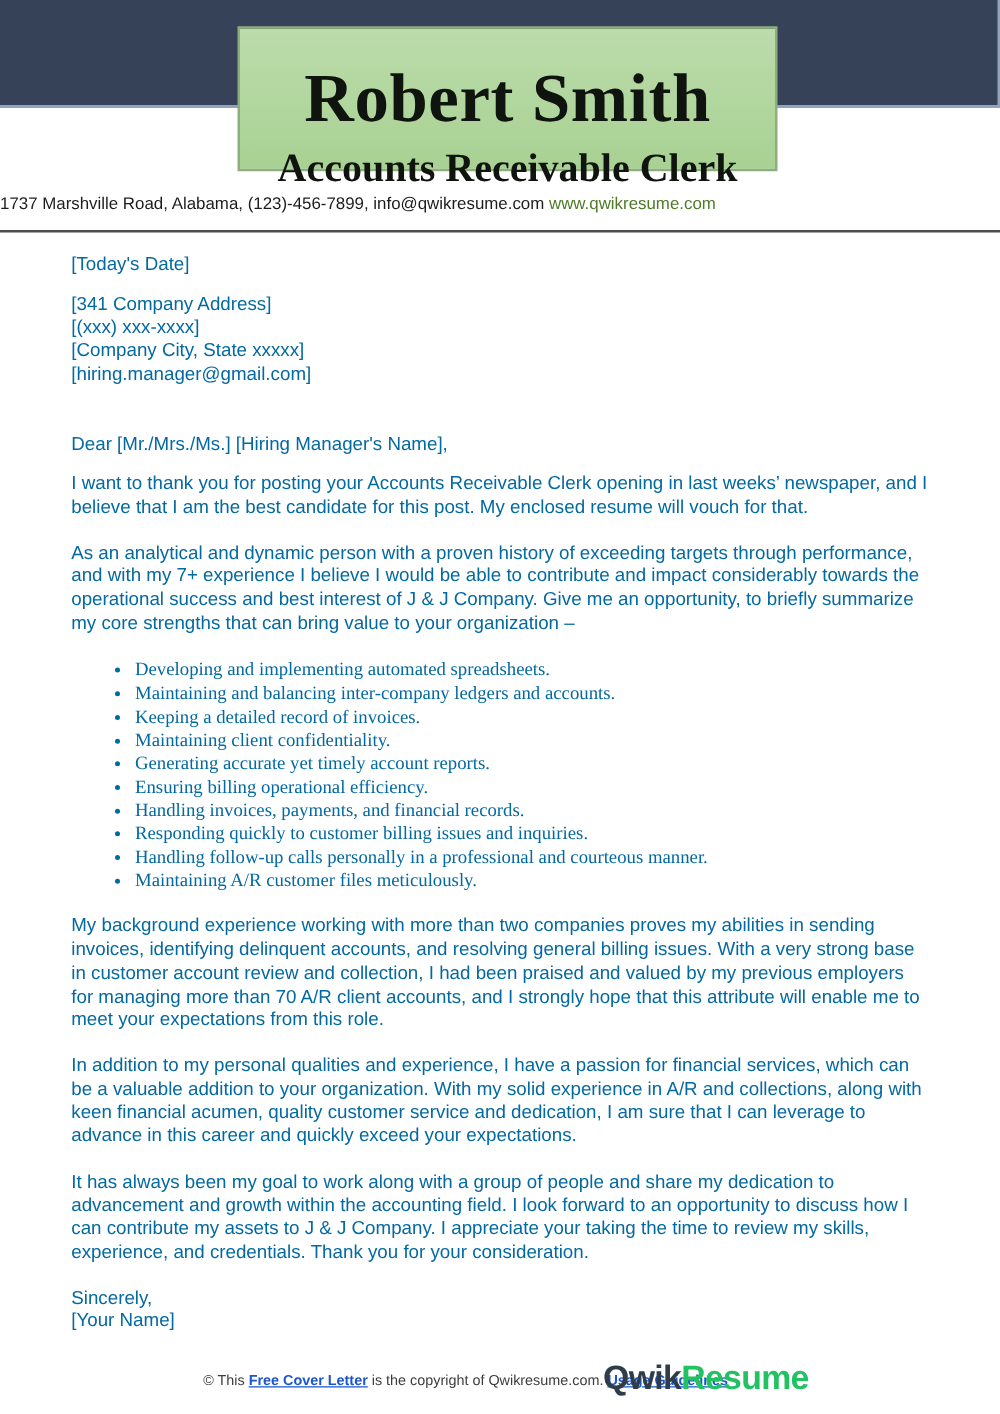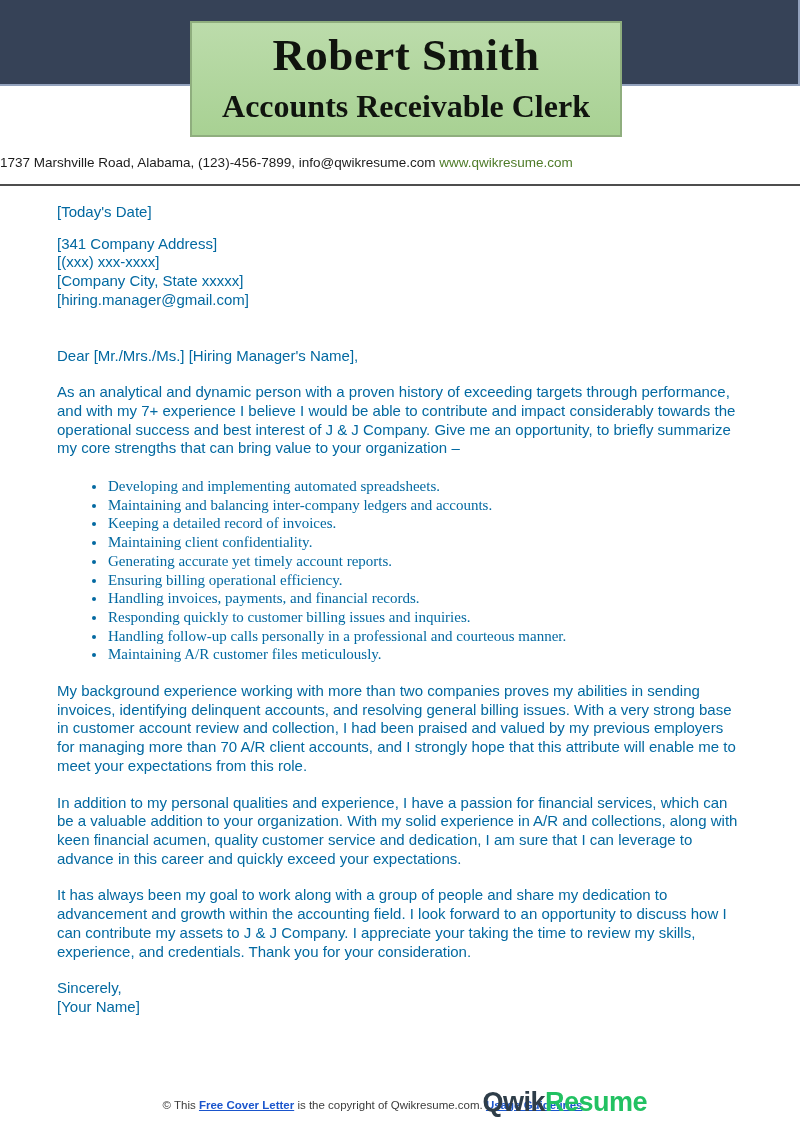--- a/index.html
+++ b/index.html
@@ -31,24 +31,24 @@
     width: 432px;
     height: 116px;
     background: linear-gradient(#bcdcab, #a8d193);
     border: 2px solid #8fae7e;
     text-align: center;
     z-index: 2;
   }
   .person-name {
     font-family: "Liberation Serif", "DejaVu Serif", serif;
     font-weight: bold;
-    font-size: 45px;
+    font-size: 55px;
     line-height: 1.0;
     color: #10140e;
-    padding-top: 10px;
+    padding-top: 28px;
     letter-spacing: 0.5px;
   }
   .person-title {
     font-family: "Liberation Serif", "DejaVu Serif", serif;
     font-weight: bold;
     font-size: 32px;
     line-height: 1.0;
     color: #10140e;
     padding-top: 12px;
   }
@@ -157,20 +157,21 @@
 
     <div class="address-block">
       <div>[341 Company Address]</div>
       <div>[(xxx) xxx-xxxx]</div>
       <div>[Company City, State xxxxx]</div>
       <div>[hiring.manager@gmail.com]</div>
     </div>
 
     <div class="salutation">Dear [Mr./Mrs./Ms.] [Hiring Manager's Name],</div>
 
+    <p class="body-par first-par">I want to thank you for posting your Accounts Receivable Clerk opening in last weeks’ newspaper, and I believe that I am the best candidate for this post. My enclosed resume will vouch for that.</p>
     <p class="body-par">As an analytical and dynamic person with a proven history of exceeding targets through performance, and with my 7+ experience I believe I would be able to contribute and impact considerably towards the operational success and best interest of J &amp; J Company. Give me an opportunity, to briefly summarize my core strengths that can bring value to your organization –</p>
 
     <ul class="strengths-list">
       <li>Developing and implementing automated spreadsheets.</li>
       <li>Maintaining and balancing inter-company ledgers and accounts.</li>
       <li>Keeping a detailed record of invoices.</li>
       <li>Maintaining client confidentiality.</li>
       <li>Generating accurate yet timely account reports.</li>
       <li>Ensuring billing operational efficiency.</li>
       <li>Handling invoices, payments, and financial records.</li>

